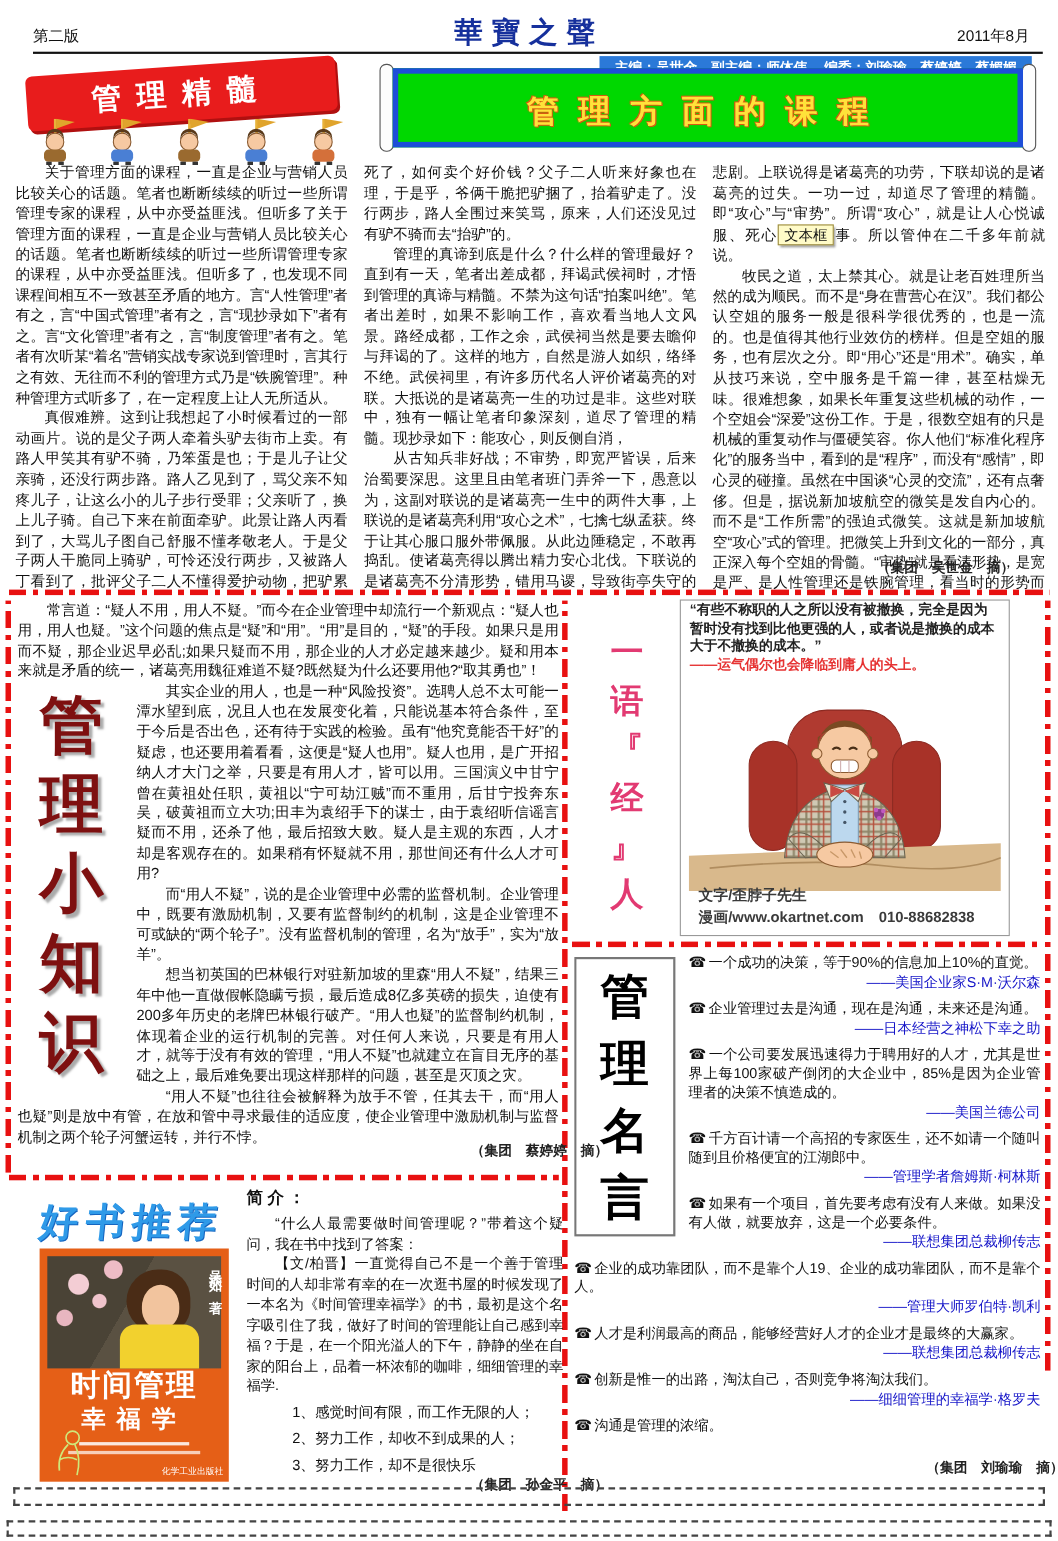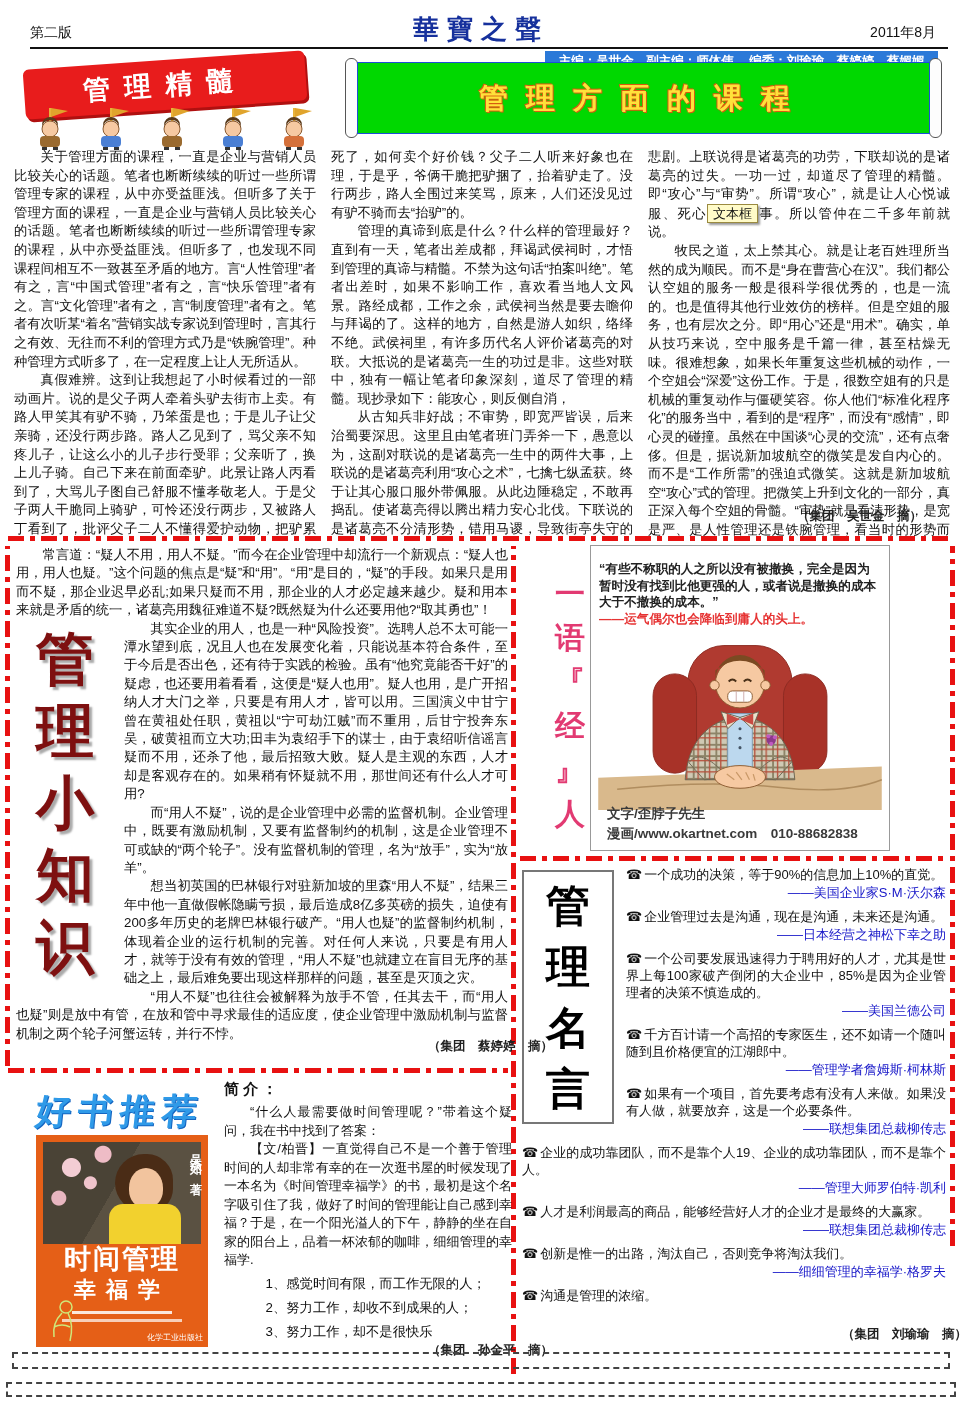--- a/index.html
+++ b/index.html
@@ -30,21 +30,21 @@
   .kids-row { position:absolute; left:10px; top:48px; width:290px; height:42px;
               display:flex; justify-content:space-between; }
   .kid-icon { width:46px; height:42px; }
 
   
   .course-box { left:345px; top:58px; width:597px; height:80px; }
   .scroll-end { position:absolute; top:0; width:13px; height:80px; background:#fdfdfd;
                 border:1px solid #555; border-radius:6px; }
   .scroll-left { left:0; } .scroll-right { right:0; }
   .course-green { position:absolute; left:12px; right:12px; top:4px; bottom:4px;
-                  background:#00d800; border:1px solid #1d4ed8; }
+                  background:#00d800; border:5px solid #1d4ed8; }
   .course-title { width:100%; text-align:center; line-height:70px; font-size:29px; font-weight:bold;
                   color:#ffe23a; letter-spacing:18px; font-family:"Liberation Serif", serif;
                   text-shadow:1px 1px 0 #d85a10, -1px -1px 0 #d85a10, 0 0 2px #d85a10; }
 
   
   .article1 { left:14px; top:148px; width:936px; height:392px;
               column-count:3; column-gap:15px; overflow:hidden;
               font-size:13.3px; line-height:18.6px; text-align:justify; }
   .article1 p { text-indent:2em; }
   .inline-textbox { display:inline-block; background:#fffbc8; border:1px solid #9a8a40;
@@ -71,22 +71,22 @@
   .sec2 p { text-indent:2em; }
   .mini-title { float:left; width:98px; height:368px; margin:4px 10px 0 0; }
   .mini-title div { font-family:"Liberation Serif", serif; font-weight:bold; font-size:58px;
                     line-height:72px; color:#7e1010; text-shadow:3px 3px 2px #aaa; text-align:center; }
   .credit-sec2 { left:428px; top:1038px; }
 
   
   .yiyu-title { left:550px; top:572px; width:40px; }
   .yiyu-title div { font-size:30px; font-weight:bold; color:#e23a72; line-height:44px;
                     text-align:center; font-family:"Liberation Serif", serif; }
-  .cartoon-box { left:590px; top:545px; width:300px; height:306px; background:#fff;
-                 border:1px solid #999; padding:15px 8px; }
+  .cartoon-box { left:618px; top:545px; width:300px; height:306px; background:#fff;
+                 border:1px solid #999; padding:0 8px; }
   .cartoon-quote { font-size:12.6px; font-weight:bold; color:#222; line-height:16.5px; }
   .cartoon-source { font-size:12.6px; font-weight:bold; color:#e63333; line-height:17px; }
   .cartoon-svg { position:absolute; left:7px; bottom:40px; }
   .cartoon-credits { position:absolute; left:16px; bottom:6px; font-size:13.5px; font-weight:bold;
                      color:#3a3a3a; line-height:20px; }
 
   
   .quotes { left:522px; top:866px; width:424px; height:468px; overflow:hidden;
             font-size:13px; line-height:17px; }
   .q-title-box { float:left; width:92px; height:254px; border:2px solid #777; margin:4px 12px 6px 0;
@@ -212,21 +212,21 @@
 
   <div class="abs course-box">
     <div class="scroll-end scroll-left"></div>
     <div class="scroll-end scroll-right"></div>
     <div class="course-green">
       <div class="course-title">管理方面的课程</div>
     </div>
   </div>
 
   <div class="abs article1">
-    <p>关于管理方面的课程，一直是企业与营销人员比较关心的话题。笔者也断断续续的听过一些所谓管理专家的课程，从中亦受益匪浅。但听多了关于管理方面的课程，一直是企业与营销人员比较关心的话题。笔者也断断续续的听过一些所谓管理专家的课程，从中亦受益匪浅。但听多了，也发现不同课程间相互不一致甚至矛盾的地方。言“人性管理”者有之，言“中国式管理”者有之，言“快乐管理”者有之。言“文化管理”者有之，言“制度管理”者有之。笔者有次听某“着名”营销实战专家说到管理时，言其行之有效、无往而不利的管理方式乃是“铁腕管理”。种种管理方式听多了，在一定程度上让人无所适从。</p>
+    <p>关于管理方面的课程，一直是企业与营销人员比较关心的话题。笔者也断断续续的听过一些所谓管理专家的课程，从中亦受益匪浅。但听多了关于管理方面的课程，一直是企业与营销人员比较关心的话题。笔者也断断续续的听过一些所谓管理专家的课程，从中亦受益匪浅。但听多了，也发现不同课程间相互不一致甚至矛盾的地方。言“人性管理”者有之，言“中国式管理”者有之，言“现抄录如下”者有之。言“文化管理”者有之，言“制度管理”者有之。笔者有次听某“着名”营销实战专家说到管理时，言其行之有效、无往而不利的管理方式乃是“铁腕管理”。种种管理方式听多了，在一定程度上让人无所适从。</p>
     <p>真假难辨。这到让我想起了小时候看过的一部动画片。说的是父子两人牵着头驴去街市上卖。有路人甲笑其有驴不骑，乃笨蛋是也；于是儿子让父亲骑，还没行两步路。路人乙见到了，骂父亲不知疼儿子，让这么小的儿子步行受罪；父亲听了，换上儿子骑。自己下来在前面牵驴。此景让路人丙看到了，大骂儿子图自己舒服不懂孝敬老人。于是父子两人干脆同上骑驴，可怜还没行两步，又被路人丁看到了，批评父子二人不懂得爱护动物，把驴累死了，如何卖个好价钱？父子二人听来好象也在理，于是乎，爷俩干脆把驴捆了，抬着驴走了。没行两步，路人全围过来笑骂，原来，人们还没见过有驴不骑而去“抬驴”的。</p>
     <p>管理的真谛到底是什么？什么样的管理最好？直到有一天，笔者出差成都，拜谒武侯祠时，才悟到管理的真谛与精髓。不禁为这句话“拍案叫绝”。笔者出差时，如果不影响工作，喜欢看当地人文风景。路经成都，工作之余，武侯祠当然是要去瞻仰与拜谒的了。这样的地方，自然是游人如织，络绎不绝。武侯祠里，有许多历代名人评价诸葛亮的对联。大抵说的是诸葛亮一生的功过是非。这些对联中，独有一幅让笔者印象深刻，道尽了管理的精髓。现抄录如下：能攻心，则反侧自消，</p>
     <p><span>从古知兵非好战；不审势，即宽严皆误，后来治蜀要深思。这里且由笔者班门弄斧一下，愚意以为，这副对联说的是诸葛亮一生中的两件大事，上联说的是诸葛亮利用“攻心之术”，七擒七纵孟获。终于让其心服口服外带佩服。从此边陲稳定，不敢再捣乱。使诸葛亮得以腾出精力安心北伐。下联说的是诸葛亮不分清形势，错用马谡，导致街亭失守的悲剧。上联说得是诸葛亮的功劳，下联却说的是诸葛亮的过失。一功一过，却道尽了管理的精髓。即“攻心”与“审势”。所谓“攻心”，就是让人心悦诚服、死心</span><span class="inline-textbox">文本框</span><span>事。所以管仲在二千多年前就说。</span></p>
     <p>牧民之道，太上禁其心。就是让老百姓理所当然的成为顺民。而不是“身在曹营心在汉”。我们都公认空姐的服务一般是很科学很优秀的，也是一流的。也是值得其他行业效仿的榜样。但是空姐的服务，也有层次之分。即“用心”还是“用术”。确实，单从技巧来说，空中服务是千篇一律，甚至枯燥无味。很难想象，如果长年重复这些机械的动作，一个空姐会“深爱”这份工作。于是，很数空姐有的只是机械的重复动作与僵硬笑容。你人他们“标准化程序化”的服务当中，看到的是“程序”，而没有“感情”，即心灵的碰撞。虽然在中国谈“心灵的交流”，还有点奢侈。但是，据说新加坡航空的微笑是发自内心的。而不是“工作所需”的强迫式微笑。这就是新加坡航空“攻心”式的管理。把微笑上升到文化的一部分，真正深入每个空姐的骨髓。“审势”就是看清形势，是宽是严、是人性管理还是铁腕管理，看当时的形势而定。所谓“治乱世用重典”讲的是在“乱世”这一形势下用严格的措施“重典”是也。</p>
   </div>
   <div class="abs credit credit-a1">（集团　吴世金　摘）</div>
 
   <div class="abs dash-red-h div-h1"></div>
   <div class="abs dash-red-v div-v-center"></div>
   <div class="abs dash-red-v div-v-left"></div>

